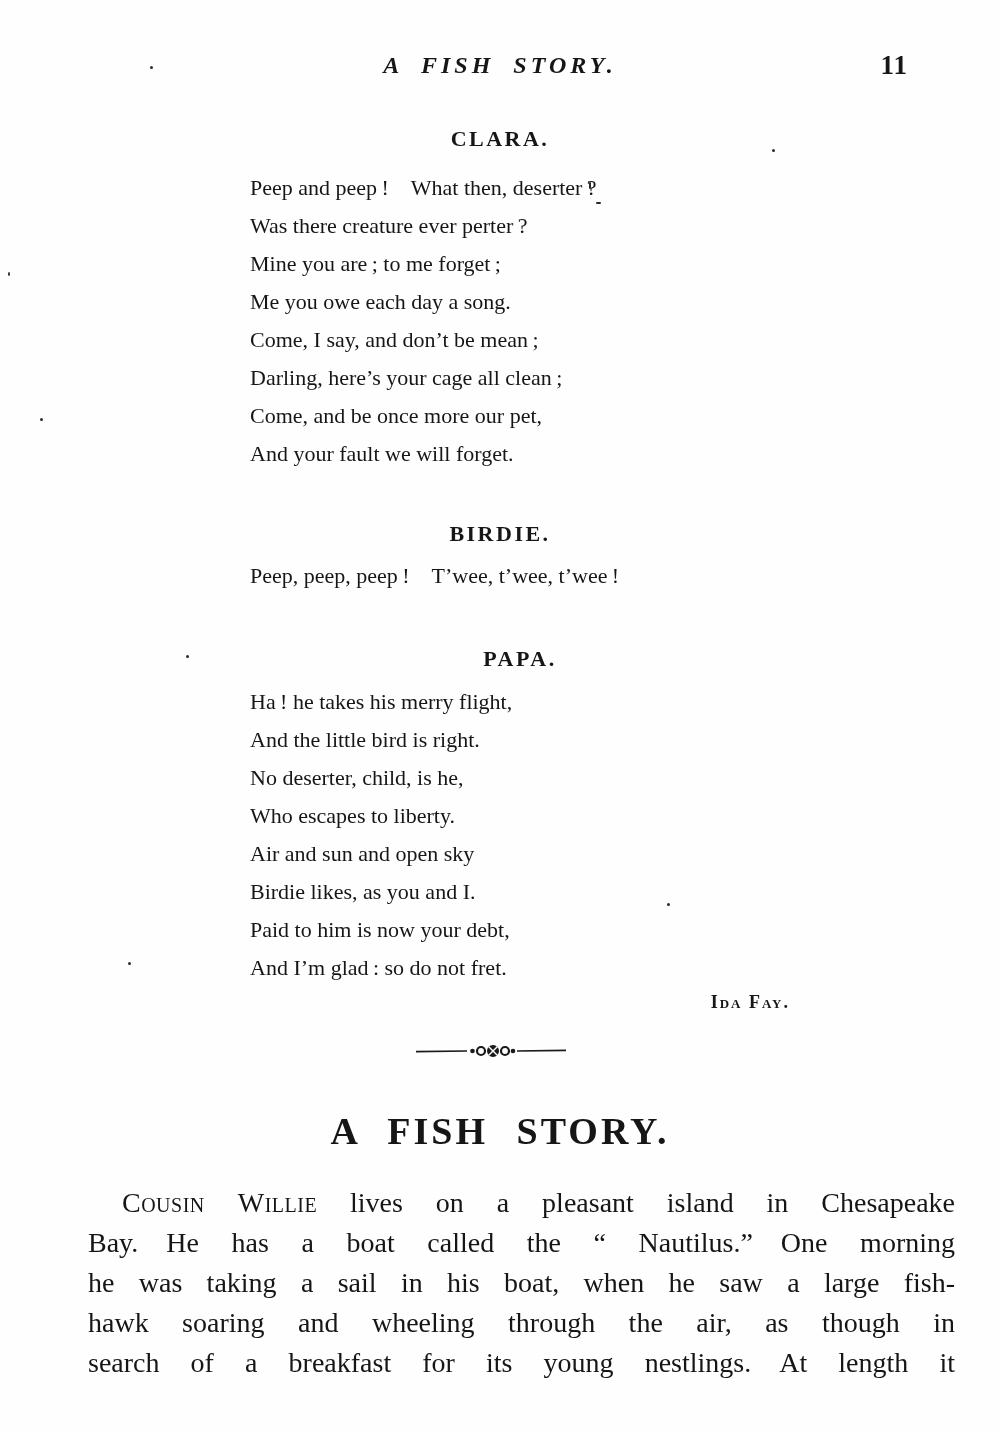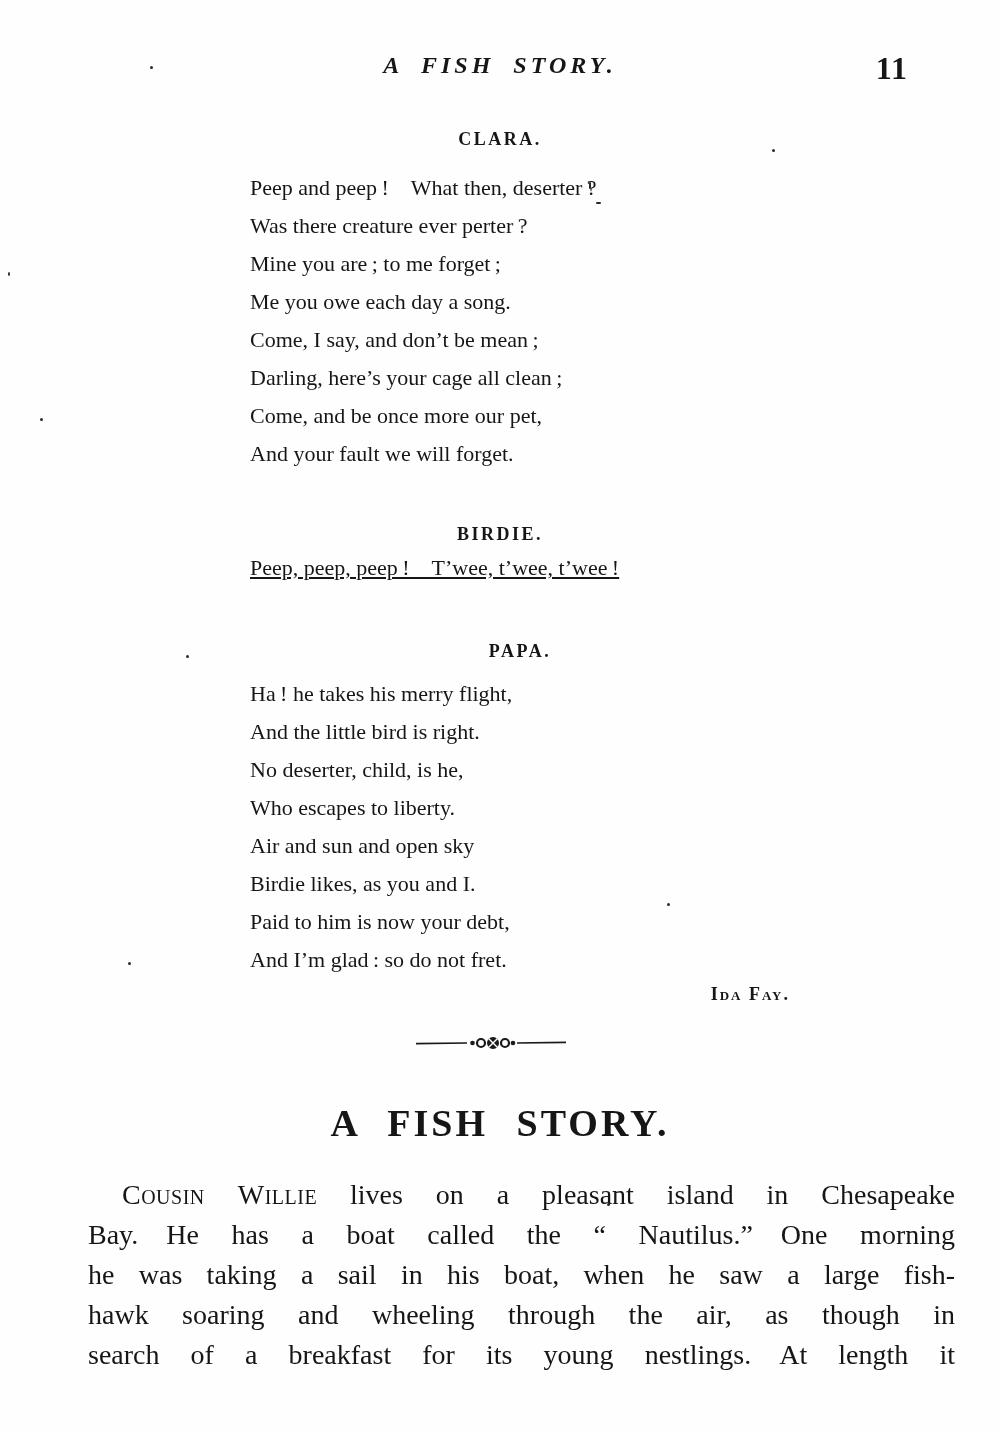--- a/index.html
+++ b/index.html
@@ -18,37 +18,37 @@
   .rh-title {
     text-align: center;
     font-style: italic;
     font-weight: 700;
     font-size: 24px;
     letter-spacing: 4px;
     word-spacing: 9px;
   }
   .rh-page-num {
     position: absolute; top: -2px; right: 92px;
-    font-weight: 700; font-size: 32px; letter-spacing: 1px;
+    font-weight: 700; font-size: 27px; letter-spacing: 1px;
   }
 
   
   .speaker {
     margin: 0; text-align: center;
-    font-size: 18px; font-weight: 700;
+    font-size: 22px; font-weight: 700;
     letter-spacing: 2.5px; line-height: 22px;
   }
   .speaker-clara  { margin-top: 44px; }
   .speaker-birdie { margin-top: 50px; }
   .speaker-papa   { margin-top: 53px; padding-left: 40px; }
 
   
   .poem { width: 560px; margin-left: 250px; font-size: 22px; line-height: 38px; }
   .poem-clara  { margin-top: 19px; }
-  .poem-birdie { margin-top: 4px; text-decoration: underline; }
+  .poem-birdie { margin-top: 12px; }
   .poem-papa   { margin-top: 13px; }
   .poem-line { white-space: pre-wrap; }
 
   
   .attribution {
     margin-top: 4px;
     text-align: right; padding-right: 210px;
     font-variant: small-caps;
     font-weight: 700; font-size: 18px;
     letter-spacing: 2px; line-height: 22px;

